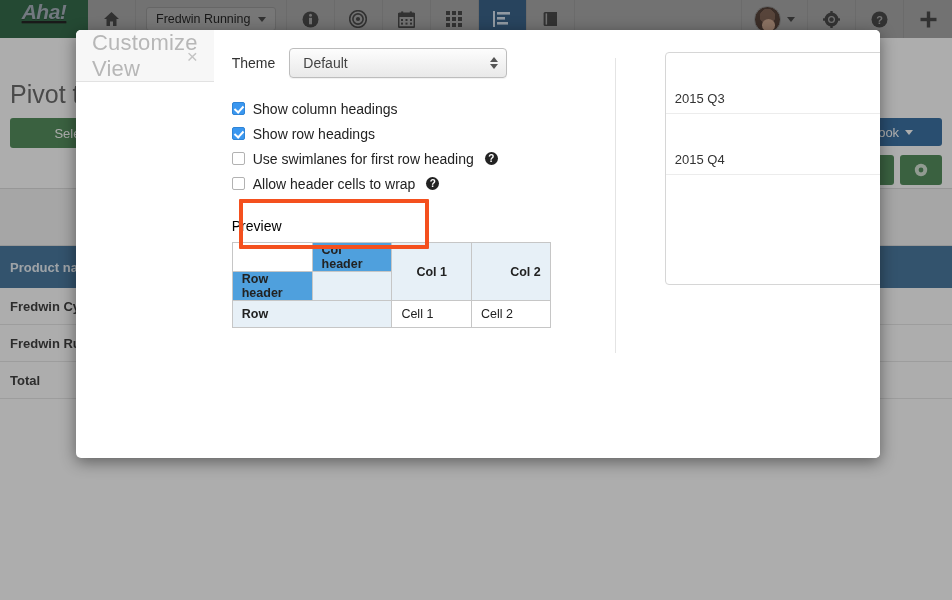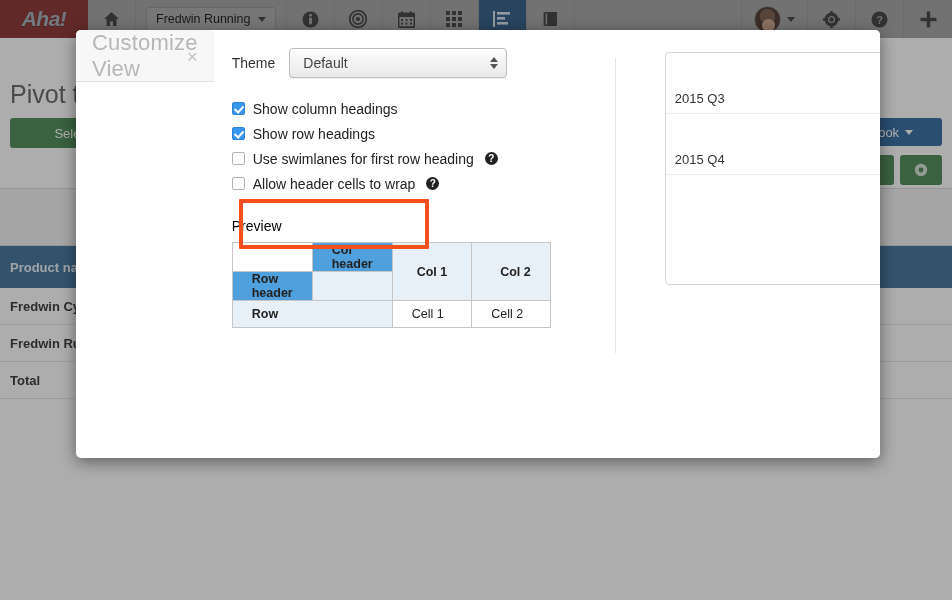--- a/index.html
+++ b/index.html
@@ -13,22 +13,22 @@
   #root { position: relative; width: 952px; height: 600px; }
 
   
   .bg-layer { position: absolute; inset: 0; background: #fff; }
 
   .topbar {
     position: absolute; top: 0; left: 0; width: 952px; height: 38px;
     background: #9a9a9a; display: flex; align-items: stretch;
   }
   .logo-cell {
-    width: 88px; background: #7f1d1d; display: flex;
-    align-items: center; justify-content: center;
+    width: 88px; background: #14532d; display: flex;
+    align-items: flex-start; justify-content: center; text-decoration: underline;
   }
   .logo-text {
     color: #9aa6b2; font-size: 21px; font-weight: bold;
     font-style: italic; letter-spacing: -0.5px;
     text-shadow: 0 1px 0 rgba(0,0,0,.35);
   }
   .nav-cell {
     width: 48px; display: flex; align-items: center; justify-content: center;
     border-right: 1px solid #8e8e8e; color: #222;
   }
@@ -166,21 +166,21 @@
   .help {
     width: 13px; height: 13px; border-radius: 50%; background: #222; color: #fff;
     font-size: 10px; font-weight: bold; display: inline-flex;
     align-items: center; justify-content: center; margin-left: 3px;
   }
 
   .preview-label { font-size: 14px; color: #000000; margin: 22px 0 8px 0; }
   .ptbl { border-collapse: collapse; width: 319px; }
   .ptbl td {
     border: 1px solid #c6c6c6; font-size: 12.5px; height: 27px;
-    padding: 0 19px; color: #222;
+    padding: 0 9px; color: #222;
   }
   .pv-blue { background: #4fa0dd; color: #fff; font-weight: bold; }
   .pv-light { background: #e7f0f7; }
   .pv-bold { font-weight: bold; }
   .pv-white { background: #fff; }
 
   .color-list {
     margin-top: 14px; border: 1px solid #d6d6d6; border-radius: 4px;
     width: 284px; height: 233px; background: #fff; overflow: hidden;
   }

